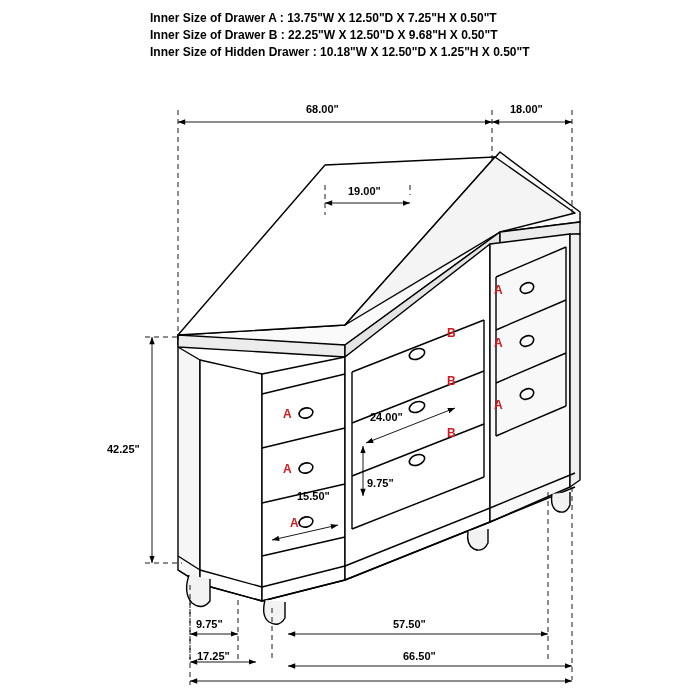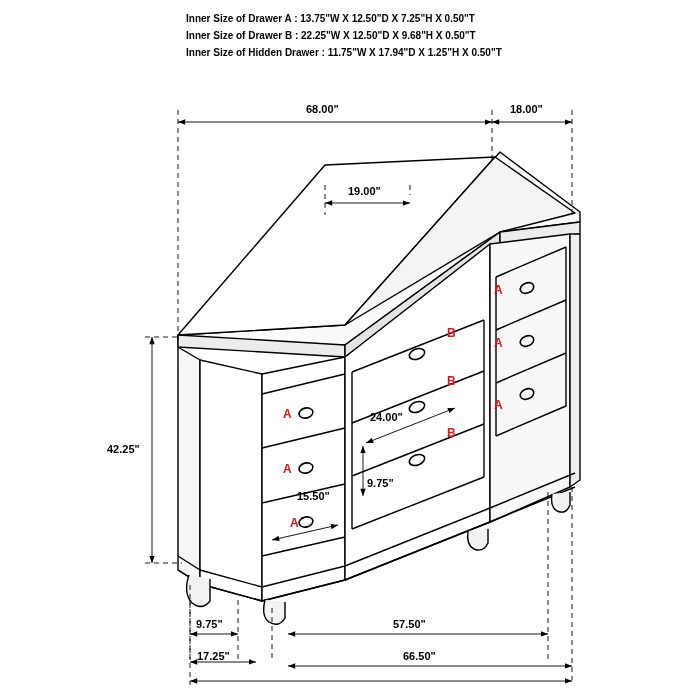--- a/index.html
+++ b/index.html
@@ -15,26 +15,25 @@
     font-family: "Liberation Sans", sans-serif;
     overflow: hidden;
   }
   .note-block {
     position: absolute;
     left: 150px;
     top: 10px;
     width: 540px;
   }
   .note-line {
-    font-size: 10px;
+    font-size: 12px;
     font-weight: bold;
     color: #000000;
     line-height: 17px;
     white-space: nowrap;
-    margin-left: 36px;
   }
   svg.diagram {
     position: absolute;
     left: 0;
     top: 0;
     width: 700px;
     height: 700px;
   }
   .dim-label {
     position: absolute;
@@ -52,21 +51,21 @@
   }
 </style>
 </head>
 <body>
 
 <div id="page">
 
   <div class="note-block">
     <div class="note-line">Inner Size of Drawer A : 13.75"W X 12.50"D X 7.25"H X 0.50"T</div>
     <div class="note-line">Inner Size of Drawer B : 22.25"W X 12.50"D X 9.68"H X 0.50"T</div>
-    <div class="note-line">Inner Size of Hidden Drawer : 11.75"W X 17.94"D X 1.25"H X 0.50"T</div>
+    <div class="note-line">Inner Size of Hidden Drawer : 10.18"W X 12.50"D X 1.25"H X 0.50"T</div>
   </div>
 
   <svg class="diagram" viewBox="0 0 700 700">
 
     <g fill="none" stroke="#000000" stroke-width="1.4" stroke-linejoin="round">
 
       <polygon points="178,335 345,325 500,152 580,212 580,222 500,232 345,345 178,345" fill="#fafafa" stroke="#000000" stroke-width="1.4"></polygon>
 
       <polygon points="178,335 345,325 495,157 325,165" fill="#ffffff"></polygon>
 

